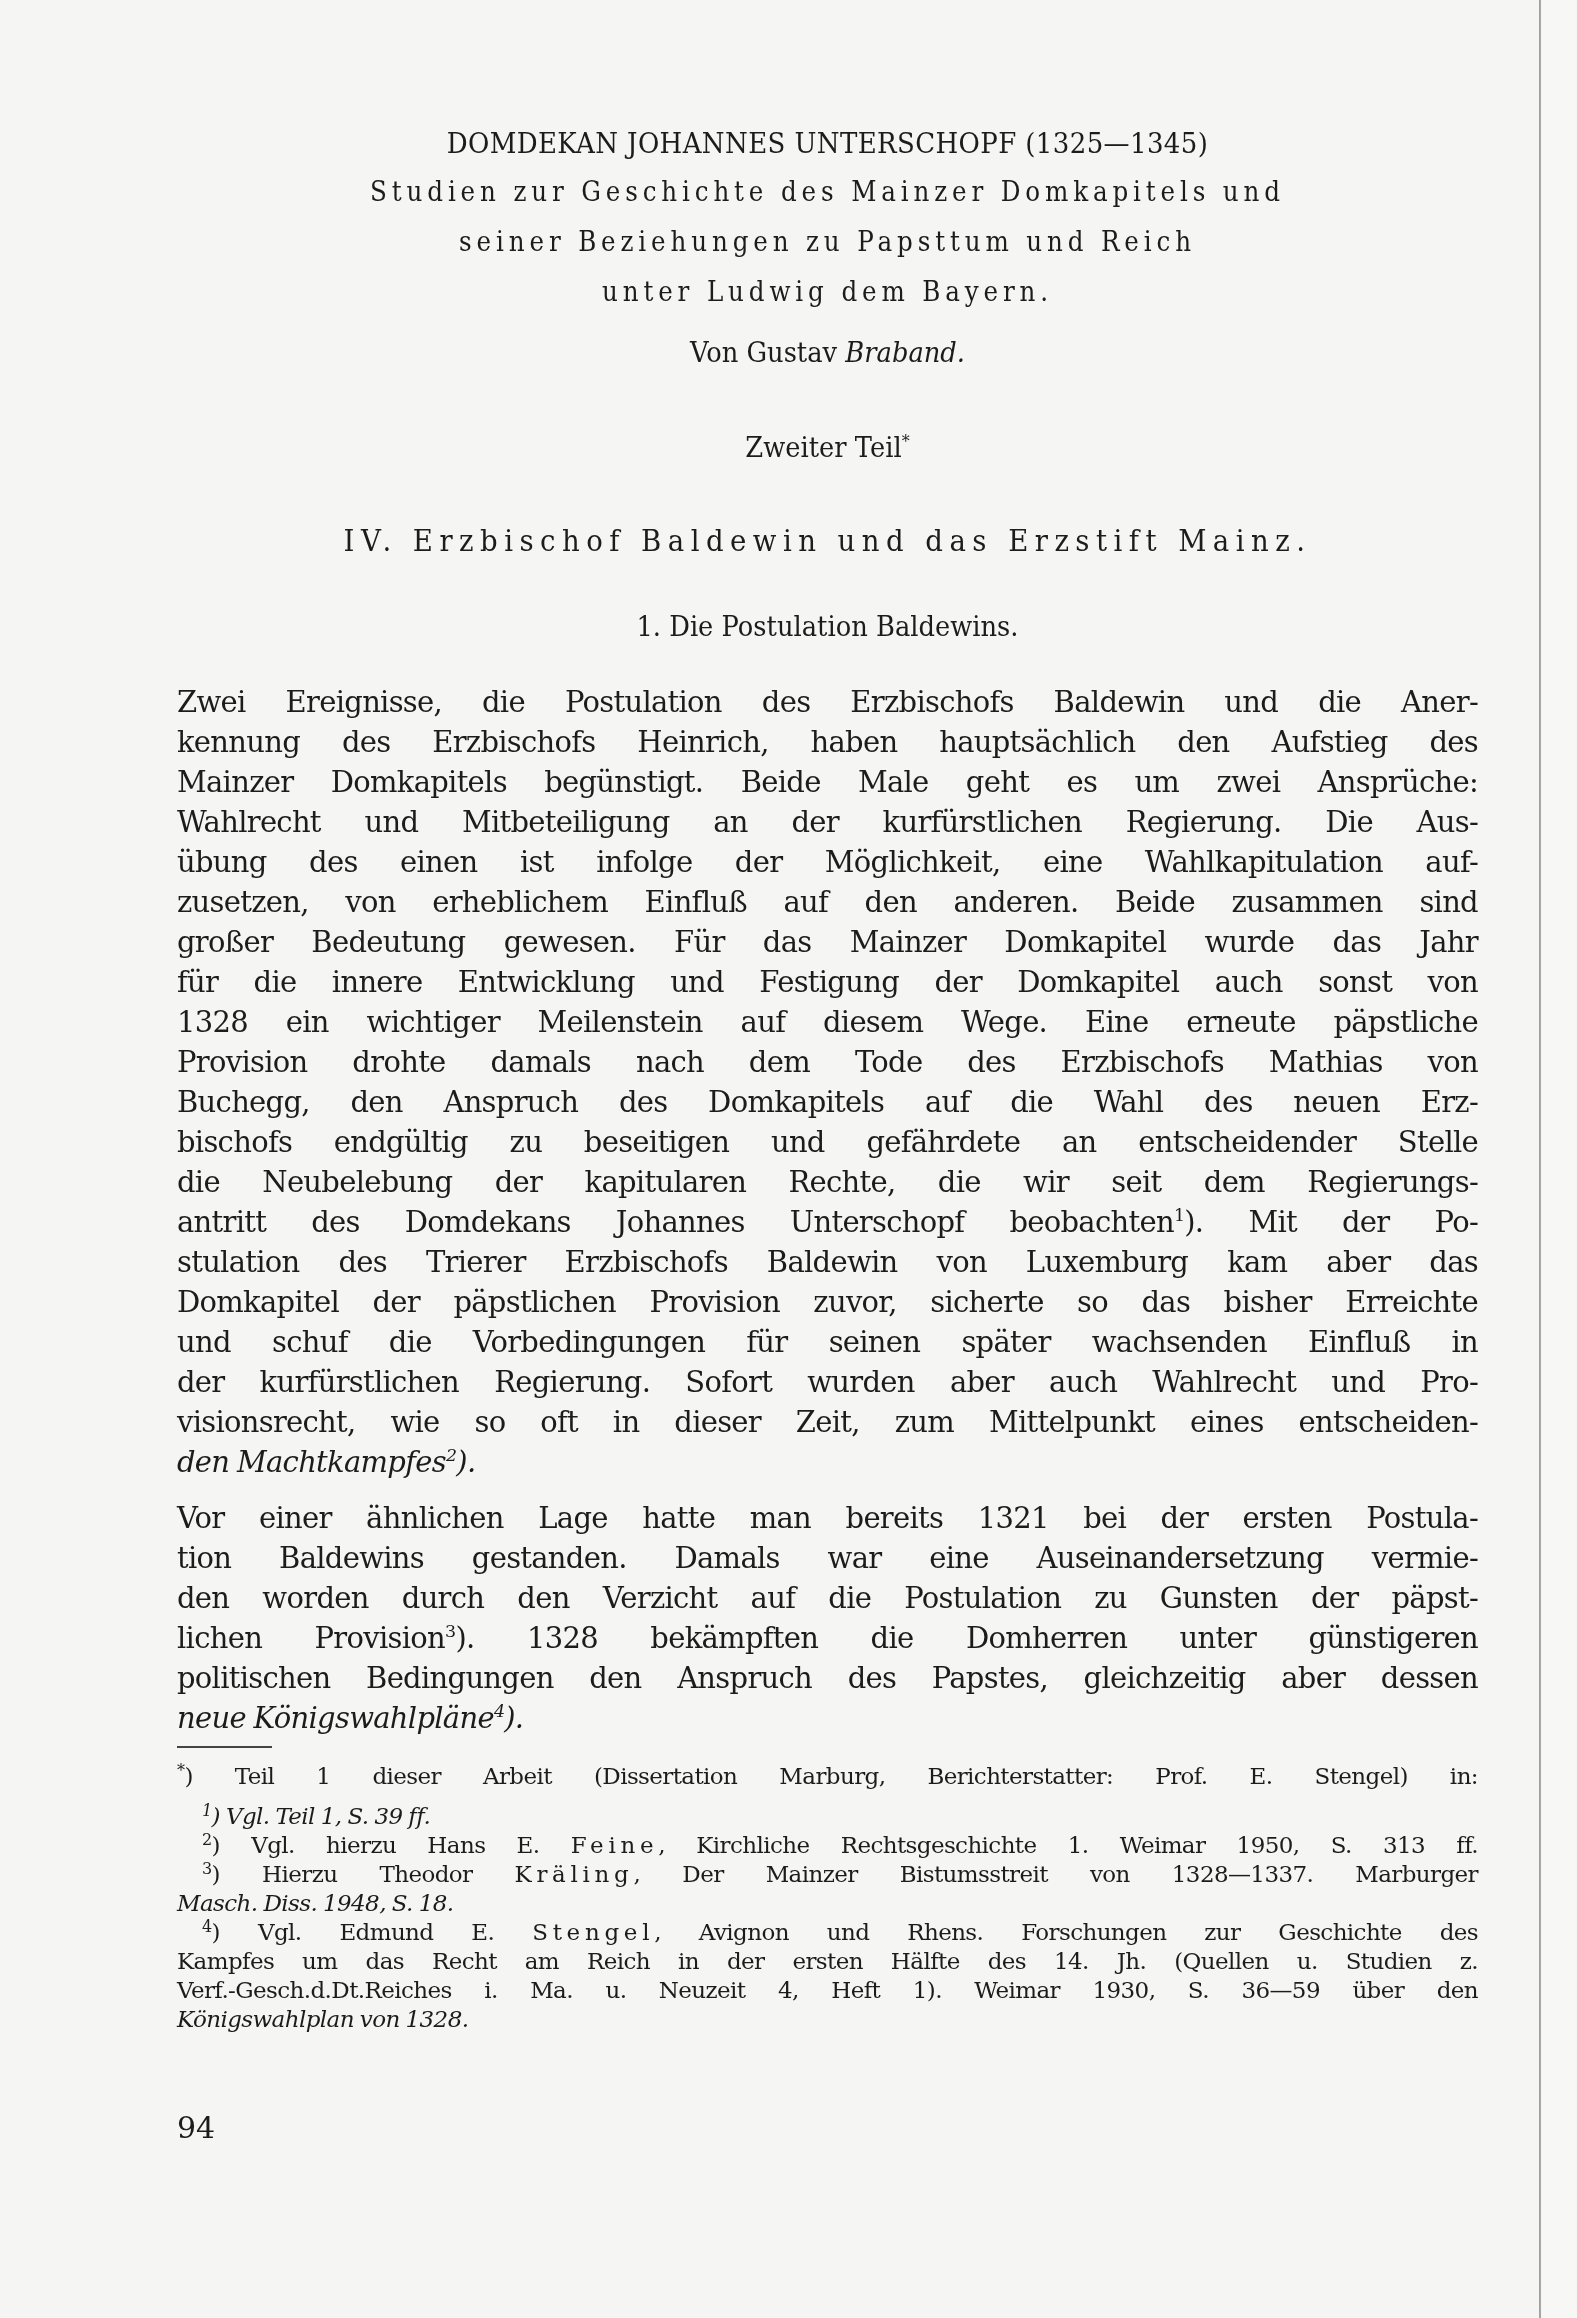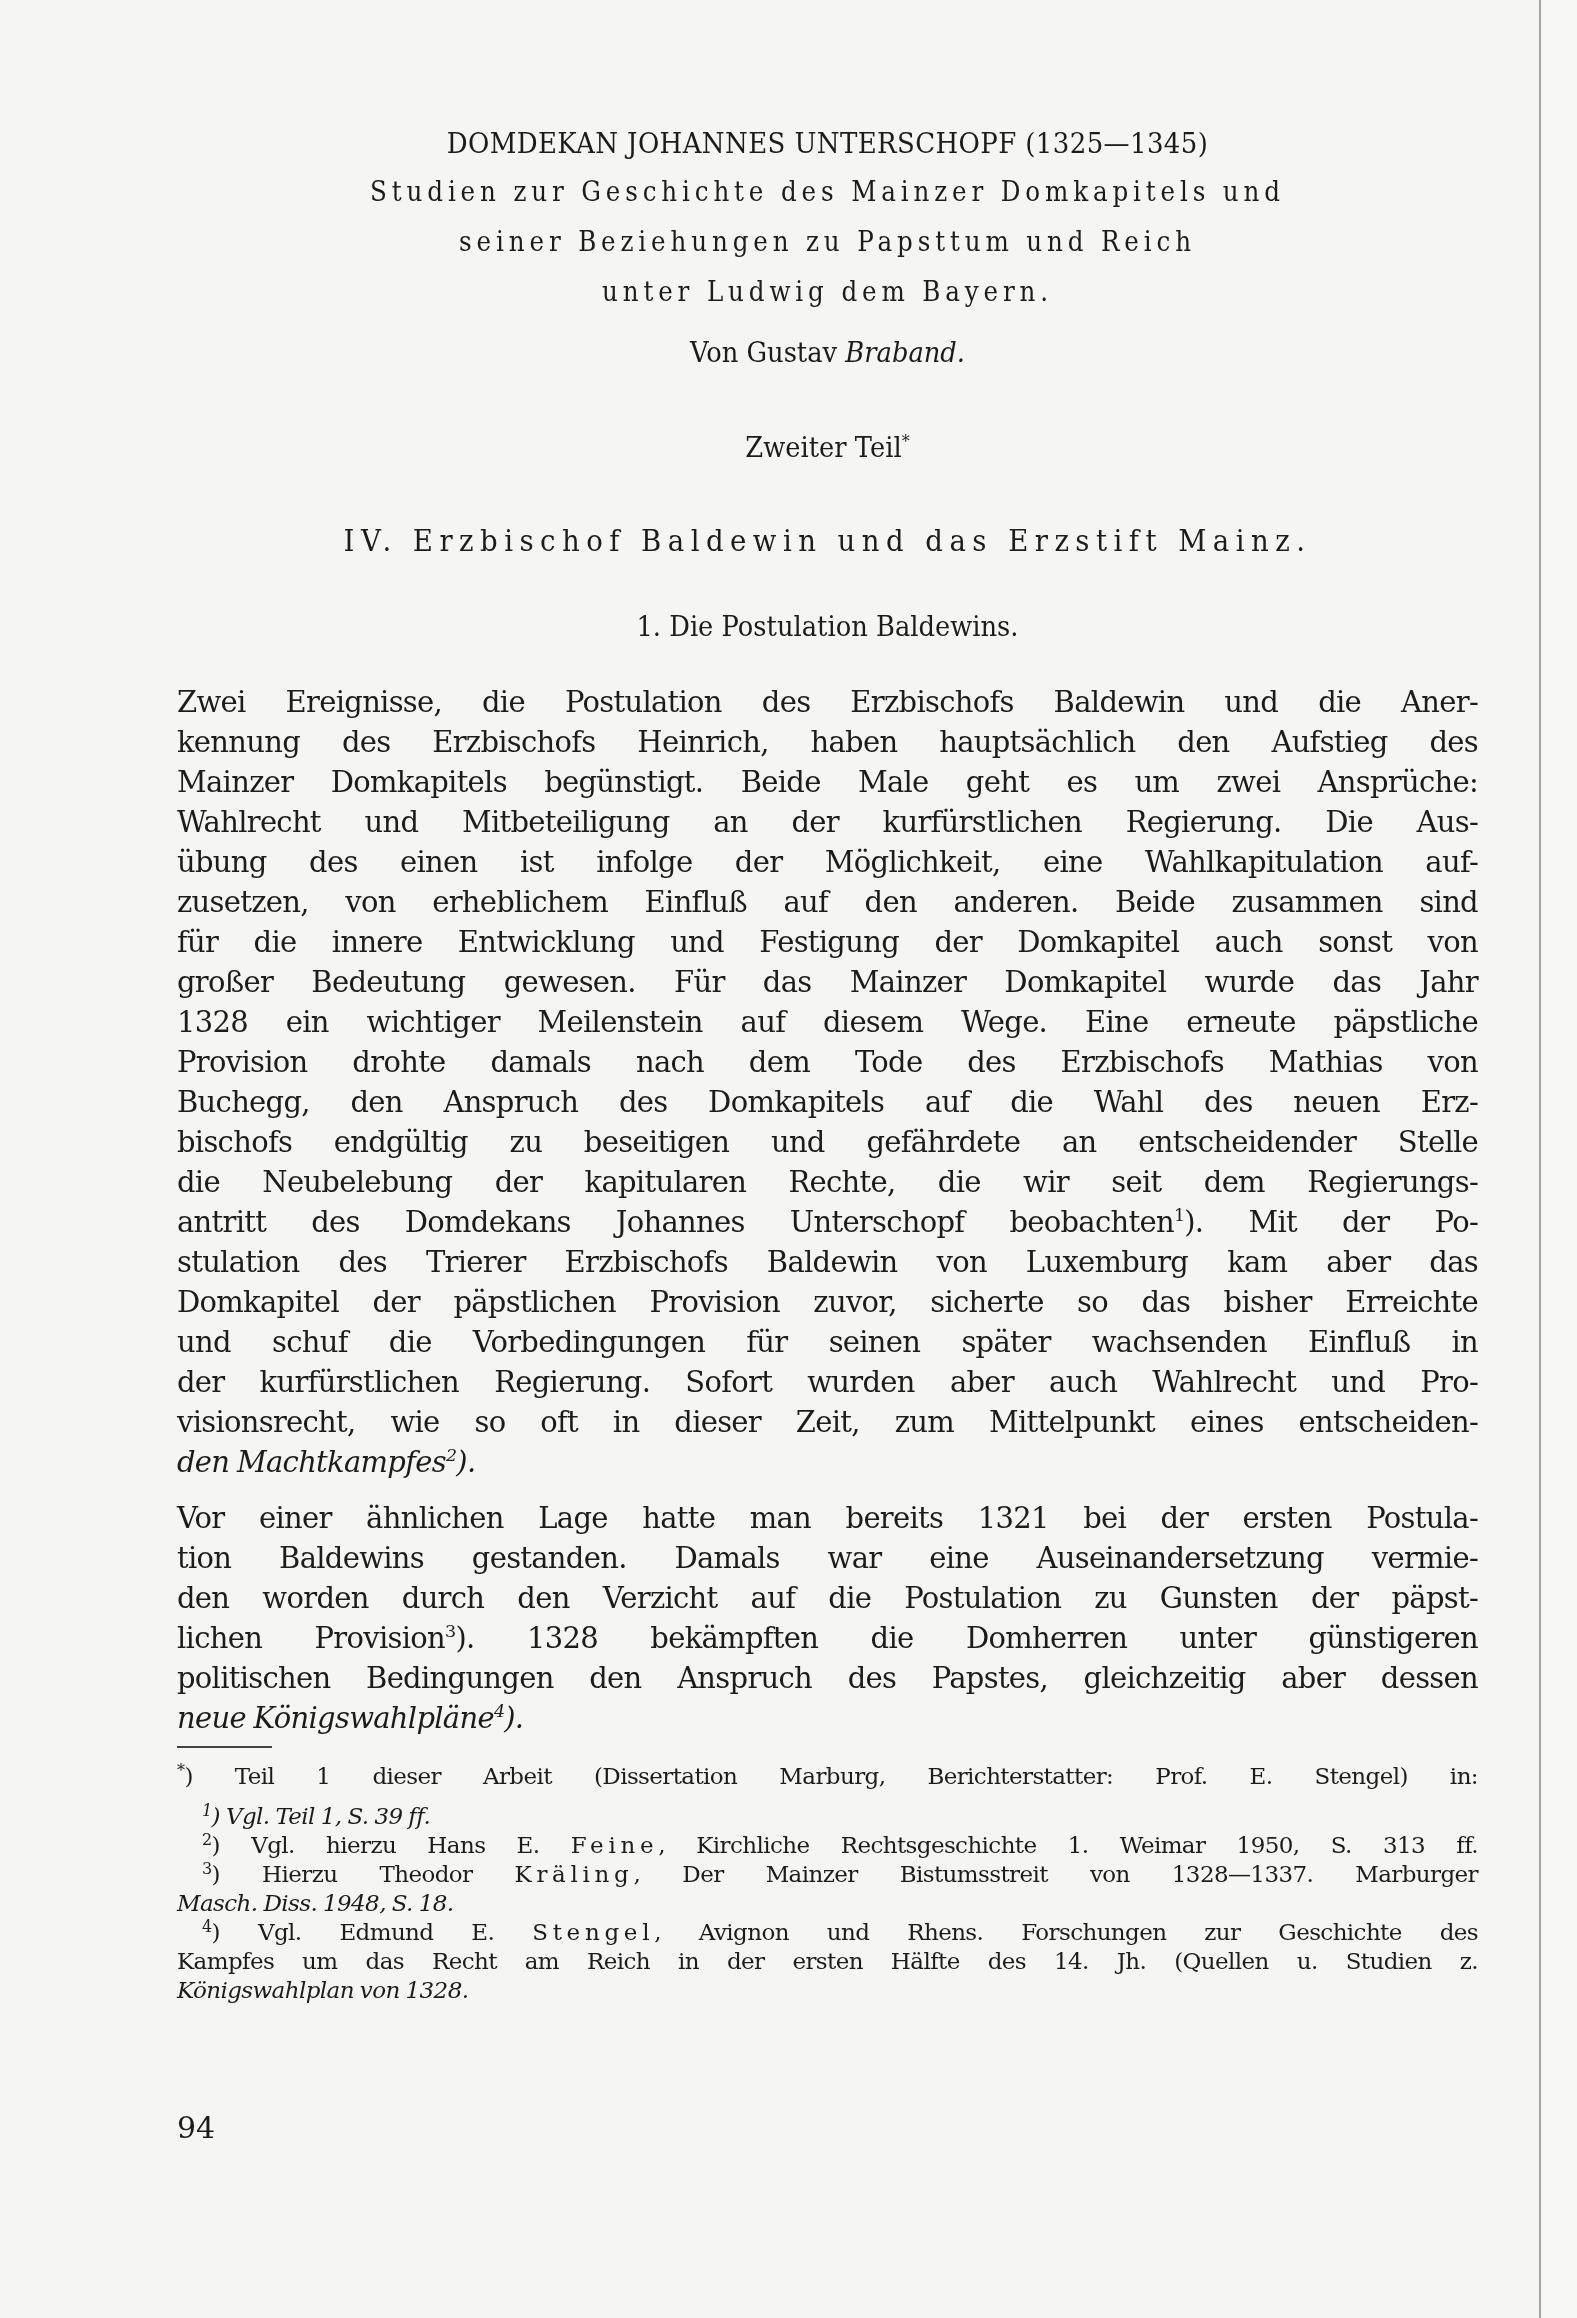--- a/index.html
+++ b/index.html
@@ -166,22 +166,22 @@
 
   <div class="section">1. Die Postulation Baldewins.</div>
 
   <div class="body-para first">
     <span class="line">Zwei Ereignisse, die Postulation des Erzbischofs Baldewin und die Aner-</span>
     <span class="line">kennung des Erzbischofs Heinrich, haben hauptsächlich den Aufstieg des</span>
     <span class="line">Mainzer Domkapitels begünstigt. Beide Male geht es um zwei Ansprüche:</span>
     <span class="line">Wahlrecht und Mitbeteiligung an der kurfürstlichen Regierung. Die Aus-</span>
     <span class="line">übung des einen ist infolge der Möglichkeit, eine Wahlkapitulation auf-</span>
     <span class="line">zusetzen, von erheblichem Einfluß auf den anderen. Beide zusammen sind</span>
+    <span class="line">großer Bedeutung gewesen. Für das Mainzer Domkapitel wurde das Jahr</span>
     <span class="line">für die innere Entwicklung und Festigung der Domkapitel auch sonst von</span>
-    <span class="line">großer Bedeutung gewesen. Für das Mainzer Domkapitel wurde das Jahr</span>
     <span class="line">1328 ein wichtiger Meilenstein auf diesem Wege. Eine erneute päpstliche</span>
     <span class="line">Provision drohte damals nach dem Tode des Erzbischofs Mathias von</span>
     <span class="line">Buchegg, den Anspruch des Domkapitels auf die Wahl des neuen Erz-</span>
     <span class="line">bischofs endgültig zu beseitigen und gefährdete an entscheidender Stelle</span>
     <span class="line">die Neubelebung der kapitularen Rechte, die wir seit dem Regierungs-</span>
     <span class="line"><span>antritt des Domdekans Johannes Unterschopf beobachten</span><sup>1</sup><span>). Mit der Po-</span></span>
     <span class="line">stulation des Trierer Erzbischofs Baldewin von Luxemburg kam aber das</span>
     <span class="line">Domkapitel der päpstlichen Provision zuvor, sicherte so das bisher Erreichte</span>
     <span class="line">und schuf die Vorbedingungen für seinen später wachsenden Einfluß in</span>
     <span class="line">der kurfürstlichen Regierung. Sofort wurden aber auch Wahlrecht und Pro-</span>
@@ -214,19 +214,20 @@
     </div>
 
     <div class="footnote">
       <span class="line" style="padding-left:25px"><span class="fn-mark">3</span><span>) Hierzu Theodor </span><span class="spaced">Kräling</span><span>, Der Mainzer Bistumsstreit von 1328—1337. Marburger</span></span>
       <span class="line last">Masch. Diss. 1948, S. 18.</span>
     </div>
 
     <div class="footnote">
       <span class="line" style="padding-left:25px"><span class="fn-mark">4</span><span>) Vgl. Edmund E. </span><span class="spaced">Stengel</span><span>, Avignon und Rhens. Forschungen zur Geschichte des</span></span>
       <span class="line">Kampfes um das Recht am Reich in der ersten Hälfte des 14. Jh. (Quellen u. Studien z.</span>
+      <span class="line">Verf.-Gesch.d.Dt.Reiches i. Ma. u. Neuzeit 4, Heft 1). Weimar 1930, S. 36—59 über den</span>
       <span class="line last">Königswahlplan von 1328.</span>
     </div>
   </div>
 </div>
 
 <div class="page-number">94</div>
 
 
 </body></html>

